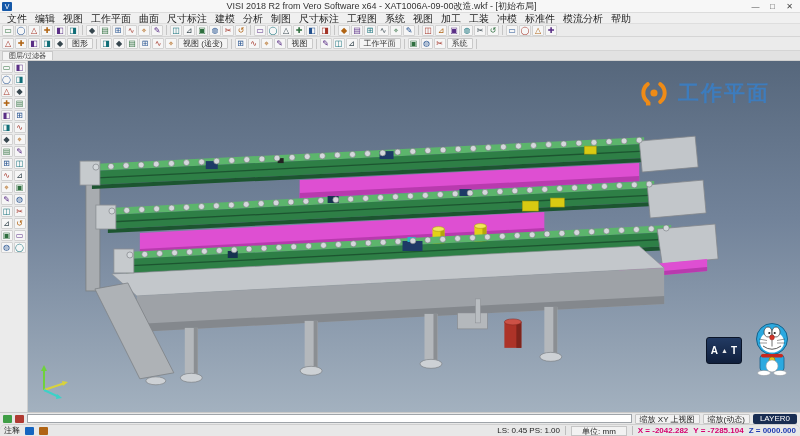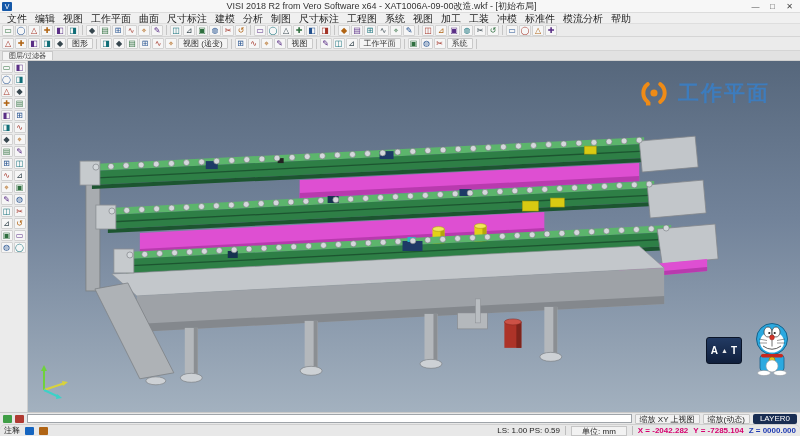--- a/index.html
+++ b/index.html
@@ -516,20 +516,20 @@
   <span class="cmd-btn">缩放 XY 上视图</span>
   <span class="cmd-btn">缩放(动态)</span>
   <span class="layer-badge">LAYER0</span>
 </div>
 
 <div class="statusbar">
   <span>注释</span>
   <span class="cmd-chip" style="background:#1565c0"></span>
   <span class="cmd-chip" style="background:#b06414"></span>
   <span class="sb-spacer"></span>
-  <span>LS: 1.00  PS: 0.59</span>
+  <span>LS: 0.45  PS: 1.00</span>
   <span class="sb-sep"></span>
   <span class="units-chip">单位: mm</span>
   <span class="sb-sep"></span>
   <span class="coord-x">X = -2042.282</span>
   <span class="coord-y">Y = -7285.104</span>
   <span class="coord-z">Z = 0000.000</span>
 </div>
 
 </body></html>

